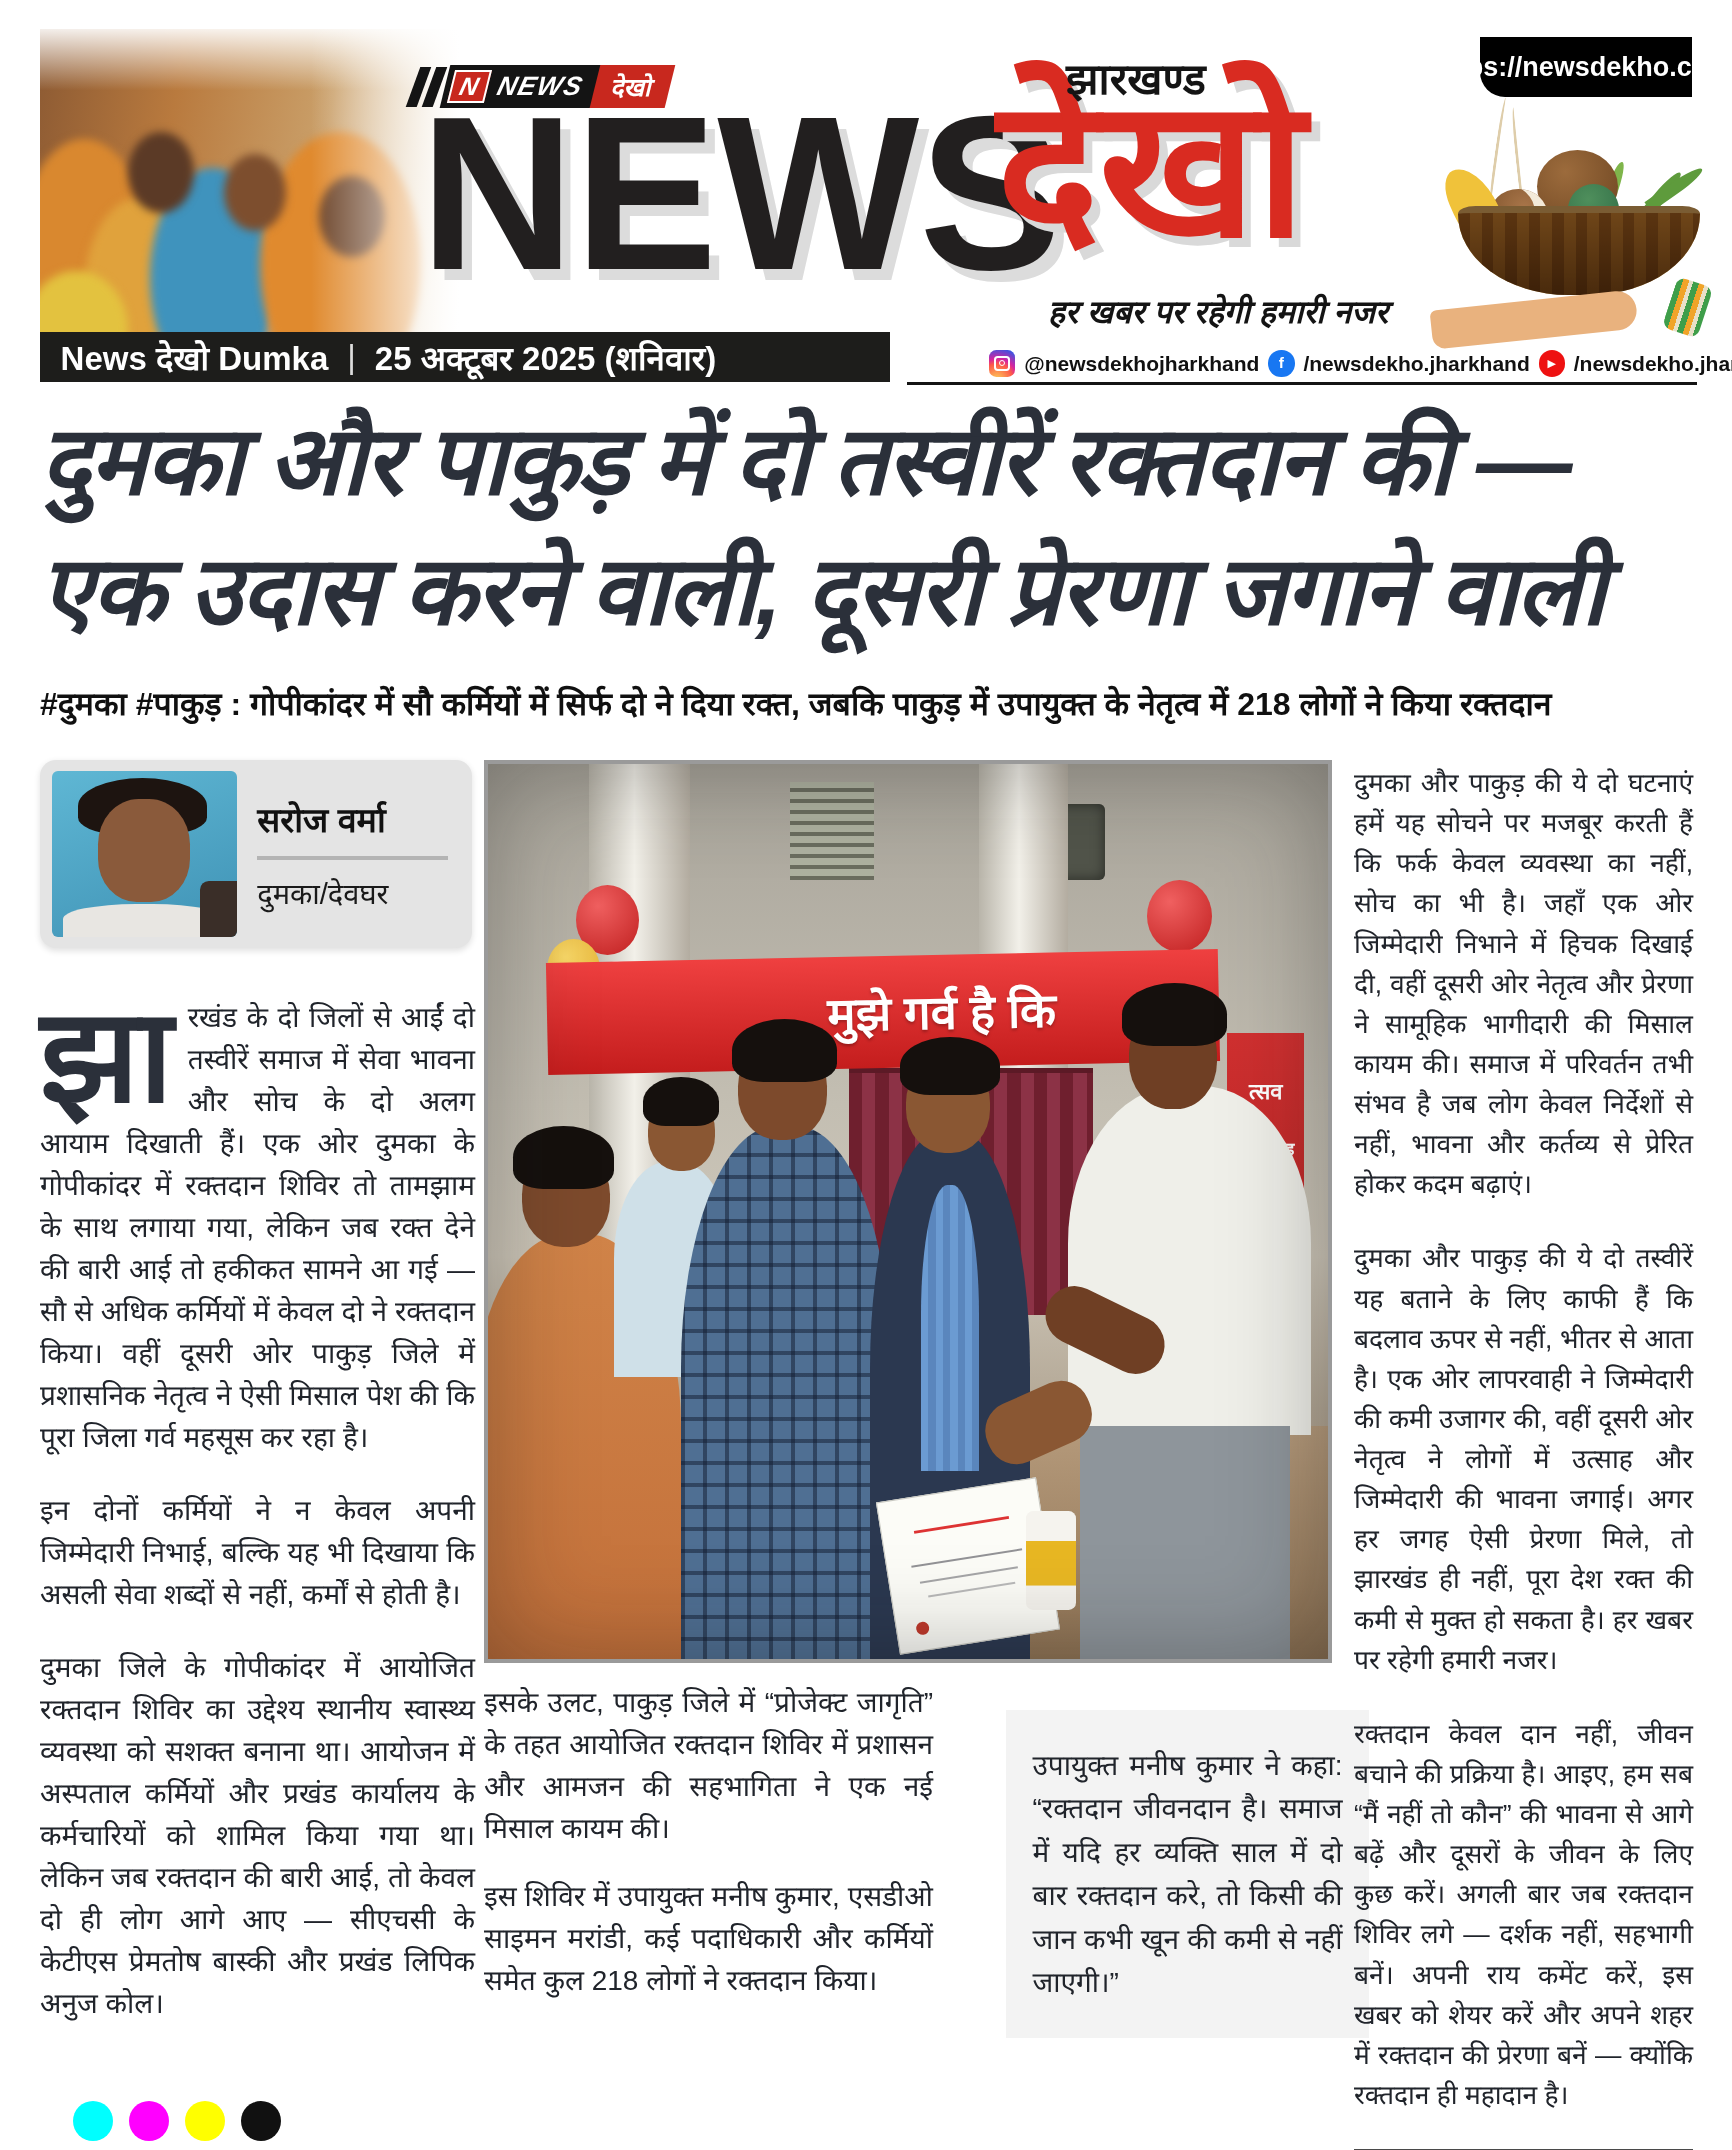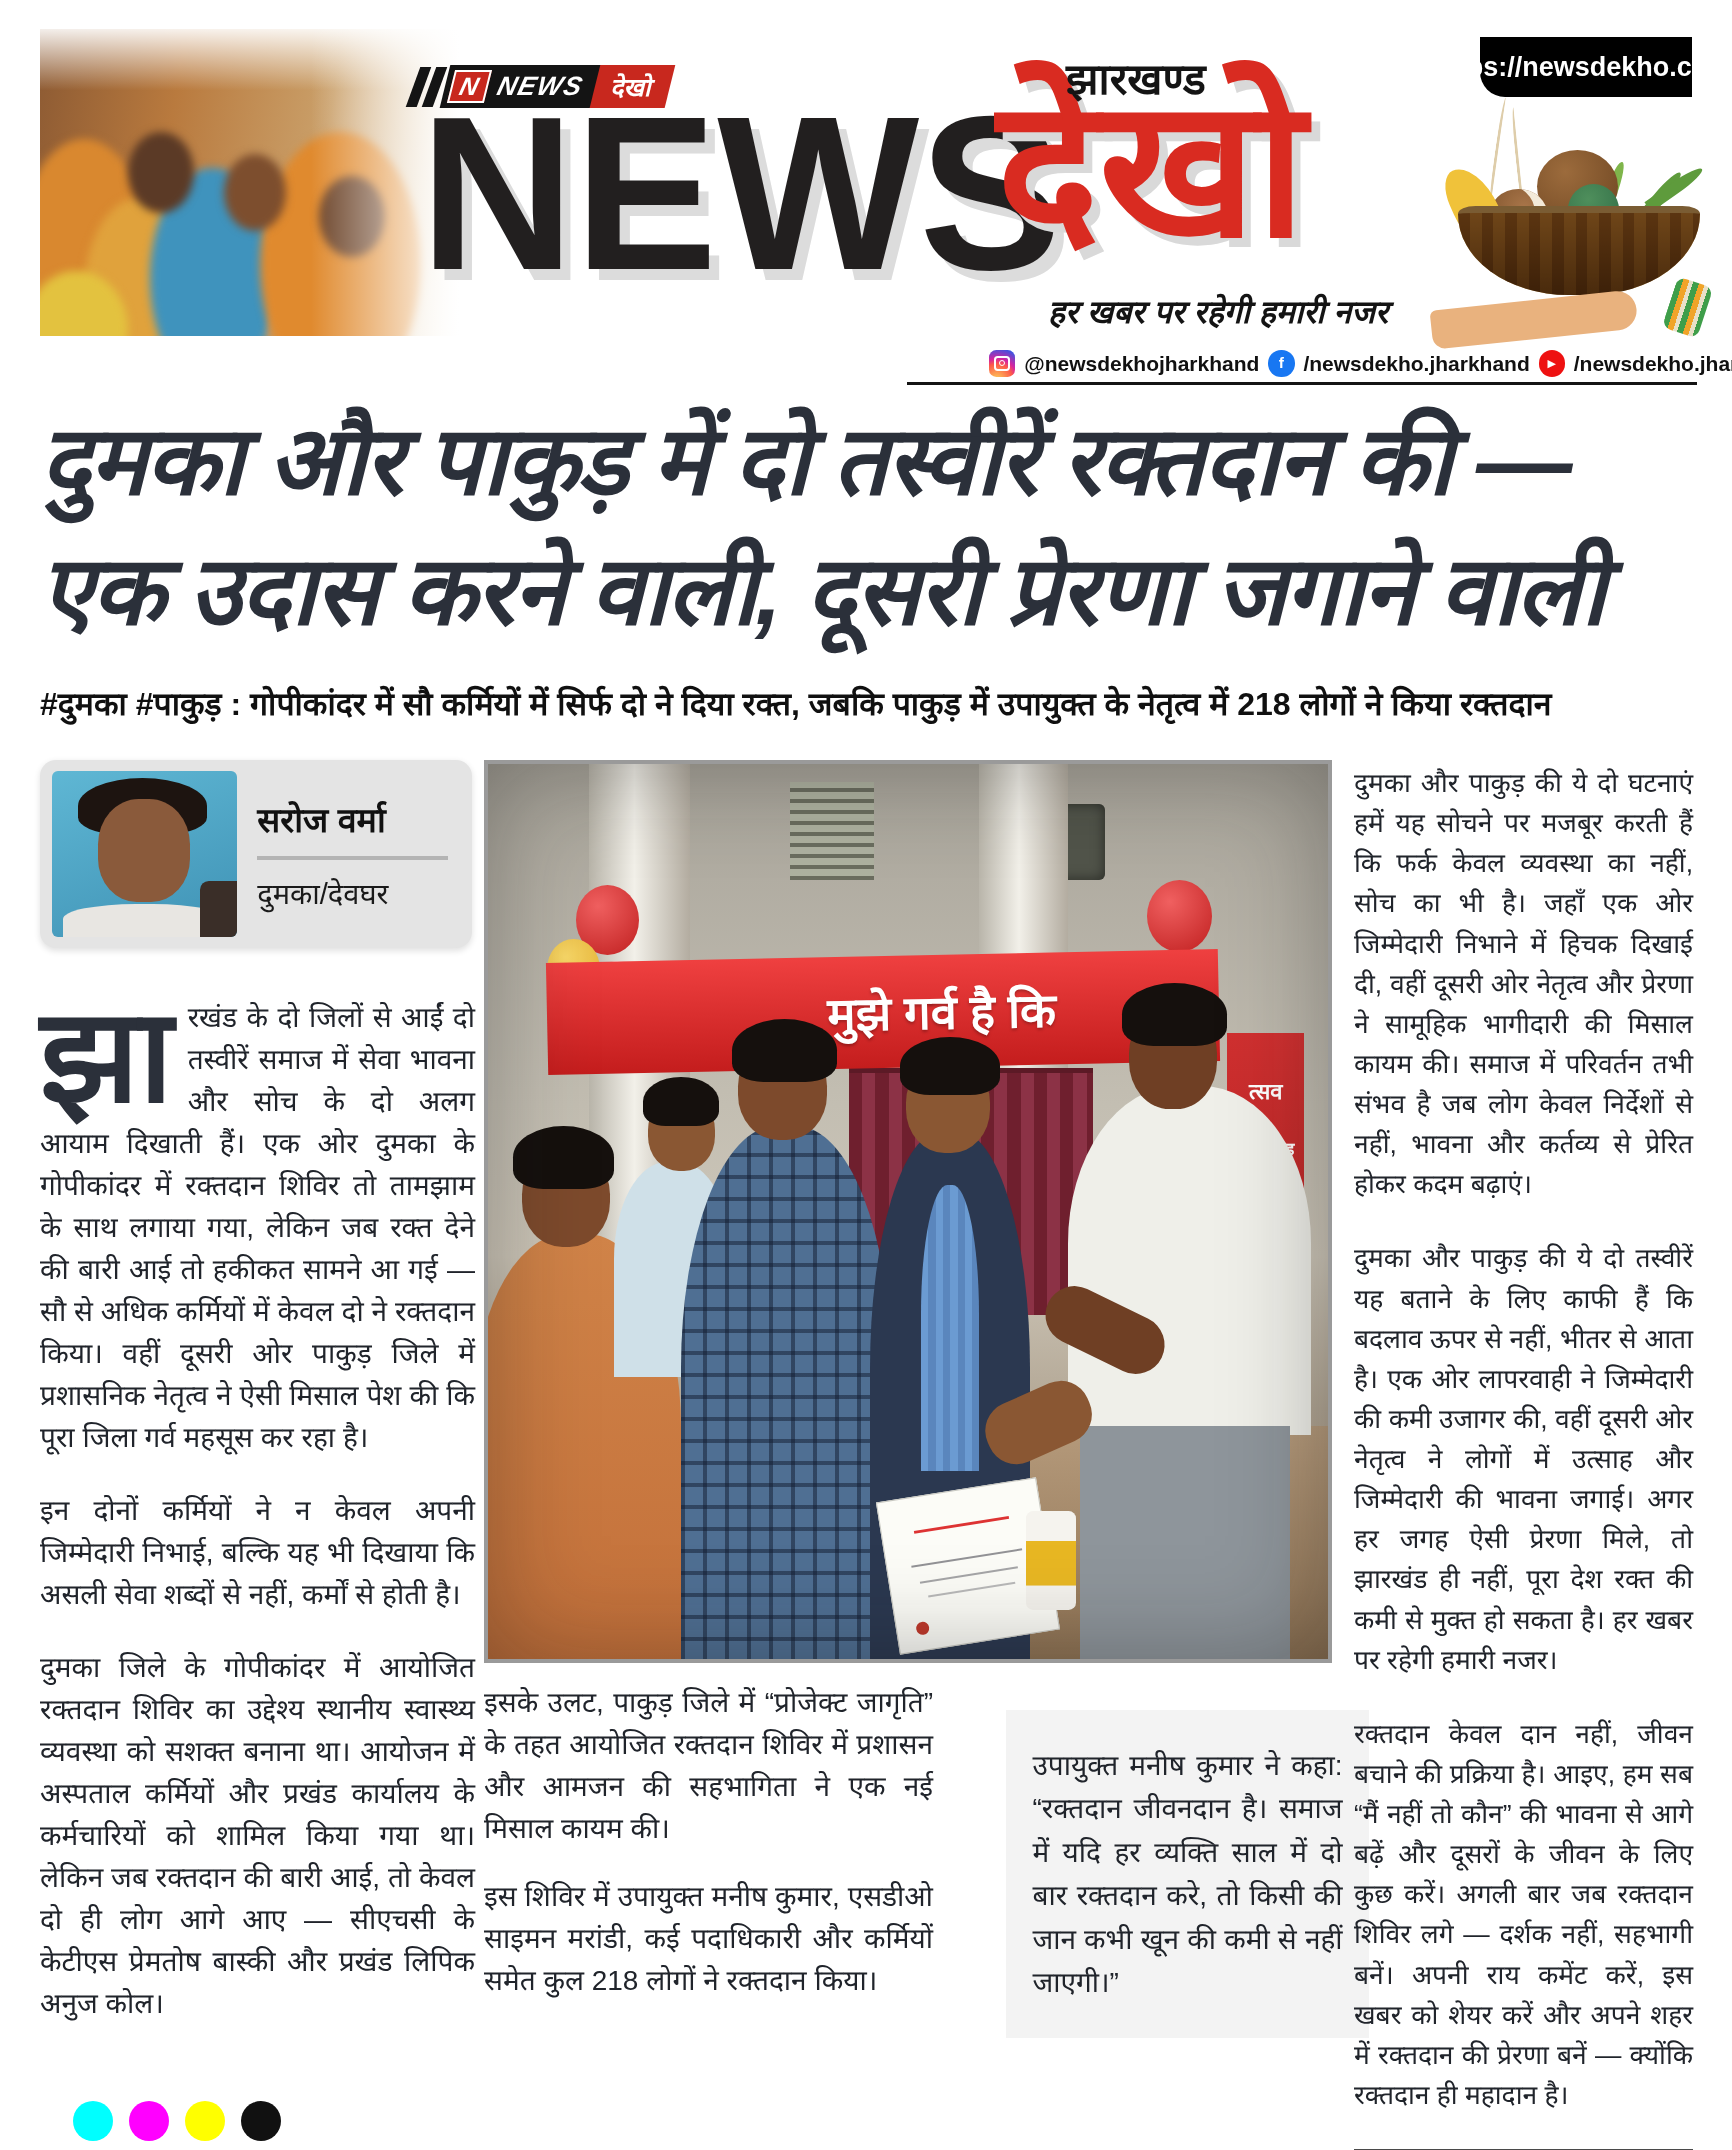--- a/index.html
+++ b/index.html
@@ -173,20 +173,25 @@
     <div class="fruit" style="left:16%;top:38%;width:59px;height:55px;background:radial-gradient(circle at 60% 35%,#a9764a,#7a4f28);box-shadow:inset -13.2px -4.4px 0 #f3ead9;"></div>
     <div class="fruit" style="left:2%;top:28%;width:44px;height:81px;background:#f0c23a;border-radius:60% 100% 20% 80%;transform:rotate(-24deg);"></div>
     <div class="fruit" style="left:26%;top:46%;width:70px;height:66px;background:radial-gradient(circle at 40% 30%,#ef5a4d,#b81f18);"></div>
     <div class="fruit" style="left:52%;top:48%;width:70px;height:62px;background:radial-gradient(circle at 40% 30%,#f6d55a,#e0a92c);"></div>
     <div class="fruit" style="left:46%;top:36%;width:51px;height:51px;background:radial-gradient(circle at 40% 30%,#4f8f5c,#2f6b45);"></div>
     <div class="bowl"></div>
     <div class="hand"></div>
     <div class="bangles"></div>
   </div>
 
+  <div class="datebar">
+    <span>News देखो Dumka</span>
+    <span class="sep">|</span>
+    <span>25 अक्टूबर 2025 (शनिवार)</span>
+  </div>
 
   <div class="social-row">
     <span class="icon instagram">
         <span class="ig-glyph"></span>
       </span>
     <span>@newsdekhojharkhand</span>
     <span class="icon facebook">f</span>
     <span>/newsdekho.jharkhand</span>
     <span class="icon youtube">▶</span>
     <span>/newsdekho.jharkhand</span>

